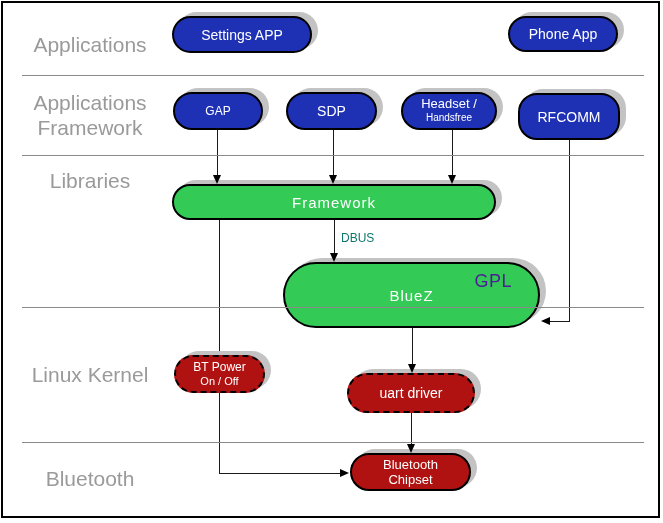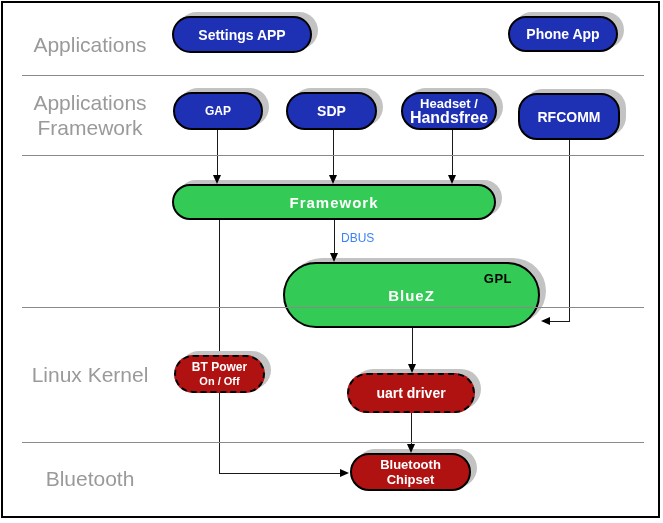--- a/index.html
+++ b/index.html
@@ -10,36 +10,36 @@
   .divider{position:absolute;left:22px;width:622px;height:1px;background:#8a8a8a;z-index:5;}
   #div1{top:75px;} #div2{top:155px;} #div3{top:307px;} #div4{top:442px;}
 
   
   .layer-label{position:absolute;color:#9a9a9a;font-size:21px;line-height:25px;text-align:center;width:150px;left:15px;z-index:2;}
   #lab1{top:32px;} #lab2{top:90px;} #lab3{top:168px;left:10px;width:160px;} #lab4{top:362px;} #lab5{top:466px;}
 
   
   .pill{position:absolute;display:flex;flex-direction:column;align-items:center;justify-content:center;
         color:#fff;border:2px solid #000;box-sizing:border-box;z-index:2;
-        box-shadow:6px -4px 0 0 var(--shadow);text-align:right;font-weight:bold;}
+        box-shadow:6px -4px 0 0 var(--shadow);text-align:right;}
   .blue{background:var(--node-blue);}
   .green{background:var(--node-green);}
   .red{background:var(--node-red);}
   .dashed{border-style:dashed;}
 
   #settings-app{left:172px;top:16px;width:140px;height:37px;border-radius:19px;font-size:14px;}
   #phone-app{left:508px;top:16px;width:110px;height:36px;border-radius:18px;font-size:14px;}
   #gap{left:173px;top:92px;width:90px;height:38px;border-radius:19px;font-size:12px;}
   #sdp{left:286px;top:92px;width:91px;height:38px;border-radius:19px;font-size:14px;}
   #headset{left:401px;top:92px;width:96px;height:38px;border-radius:19px;font-size:13px;line-height:14px;}
-  #headset .sub{font-size:16px;}
+  #headset .sub{font-size:10px;}
   #rfcomm{left:518px;top:93px;width:102px;height:47px;border-radius:19px;font-size:14px;}
   #framework{left:172px;top:184px;width:324px;height:36px;border-radius:18px;font-size:15px;letter-spacing:1px;}
   #bluez{left:283px;top:262px;width:257px;height:66px;border-radius:33px;font-size:15px;letter-spacing:1px;}
-  #gpl-badge{position:absolute;top:7px;right:26px;color:#000000;font-size:13px;letter-spacing:0.5px;}
+  #gpl-badge{position:absolute;top:7px;right:26px;color:#4c1d95;font-size:18px;letter-spacing:0.5px;}
   #bt-power{left:174px;top:355px;width:91px;height:38px;border-radius:19px;font-size:12px;line-height:14px;}
   #bt-power .sub{font-size:11px;}
   #uart{left:347px;top:373px;width:128px;height:40px;border-radius:20px;font-size:14px;}
   #chipset{left:350px;top:453px;width:121px;height:38px;border-radius:19px;font-size:13px;line-height:15px;}
 
   
   .vline,.hline{position:absolute;background:#1a1a1a;z-index:1;}
   .vline{width:1px;} .hline{height:1px;}
   #ln-a{left:217px;top:130px;height:48px;}
   #ln-b{left:333px;top:130px;height:48px;}
@@ -55,41 +55,42 @@
   
   .arr{position:absolute;width:0;height:0;z-index:3;}
   .arr.down{border-left:4px solid transparent;border-right:4px solid transparent;border-top:9px solid #000;}
   .arr.left{border-top:4px solid transparent;border-bottom:4px solid transparent;border-right:9px solid #000;}
   .arr.right{border-top:4px solid transparent;border-bottom:4px solid transparent;border-left:9px solid #000;}
   #ar-a{left:213px;top:175px;} #ar-b{left:329px;top:175px;} #ar-c{left:448px;top:175px;}
   #ar-d{left:541px;top:317px;} #ar-e{left:330px;top:253px;}
   #ar-f{left:340px;top:469px;} #ar-g{left:408px;top:364px;} #ar-h{left:407px;top:444px;}
 
   
-  #dbus-label{position:absolute;left:341px;top:231px;color:#3b82f6;font-size:12px;z-index:3;}
+  #dbus-label{position:absolute;left:341px;top:231px;color:#0f766e;font-size:12px;z-index:3;}
 </style>
 </head>
 <body>
 
 <div id="canvas">
   <div id="frame"></div>
 
   <div id="div1" class="divider"></div>
   <div id="div2" class="divider"></div>
   <div id="div3" class="divider"></div>
   <div id="div4" class="divider"></div>
 
   <div id="lab1" class="layer-label">
     <div>Applications</div>
   </div>
   <div id="lab2" class="layer-label">
     <div>Applications</div>
     <div>Framework</div>
   </div>
   <div id="lab3" class="layer-label">
+    <div>Libraries</div>
   </div>
   <div id="lab4" class="layer-label">
     <div>Linux Kernel</div>
   </div>
   <div id="lab5" class="layer-label">
     <div>Bluetooth</div>
   </div>
 
   <div id="ln-a" class="vline"></div>
   <div id="ln-b" class="vline"></div>

